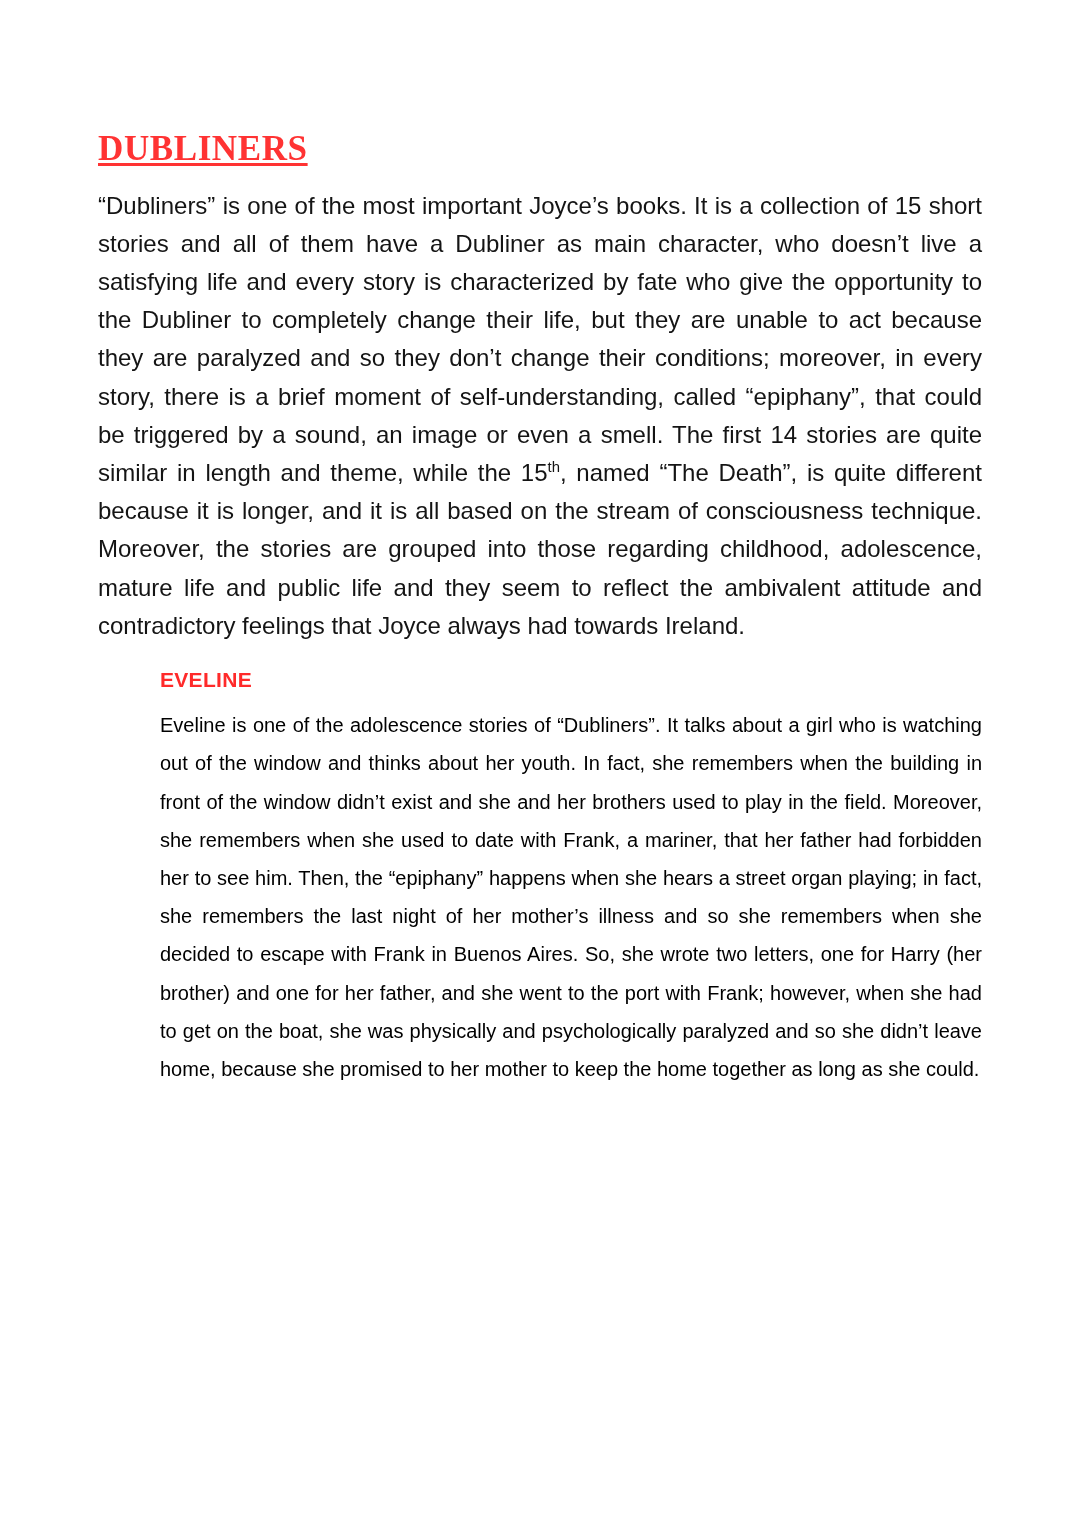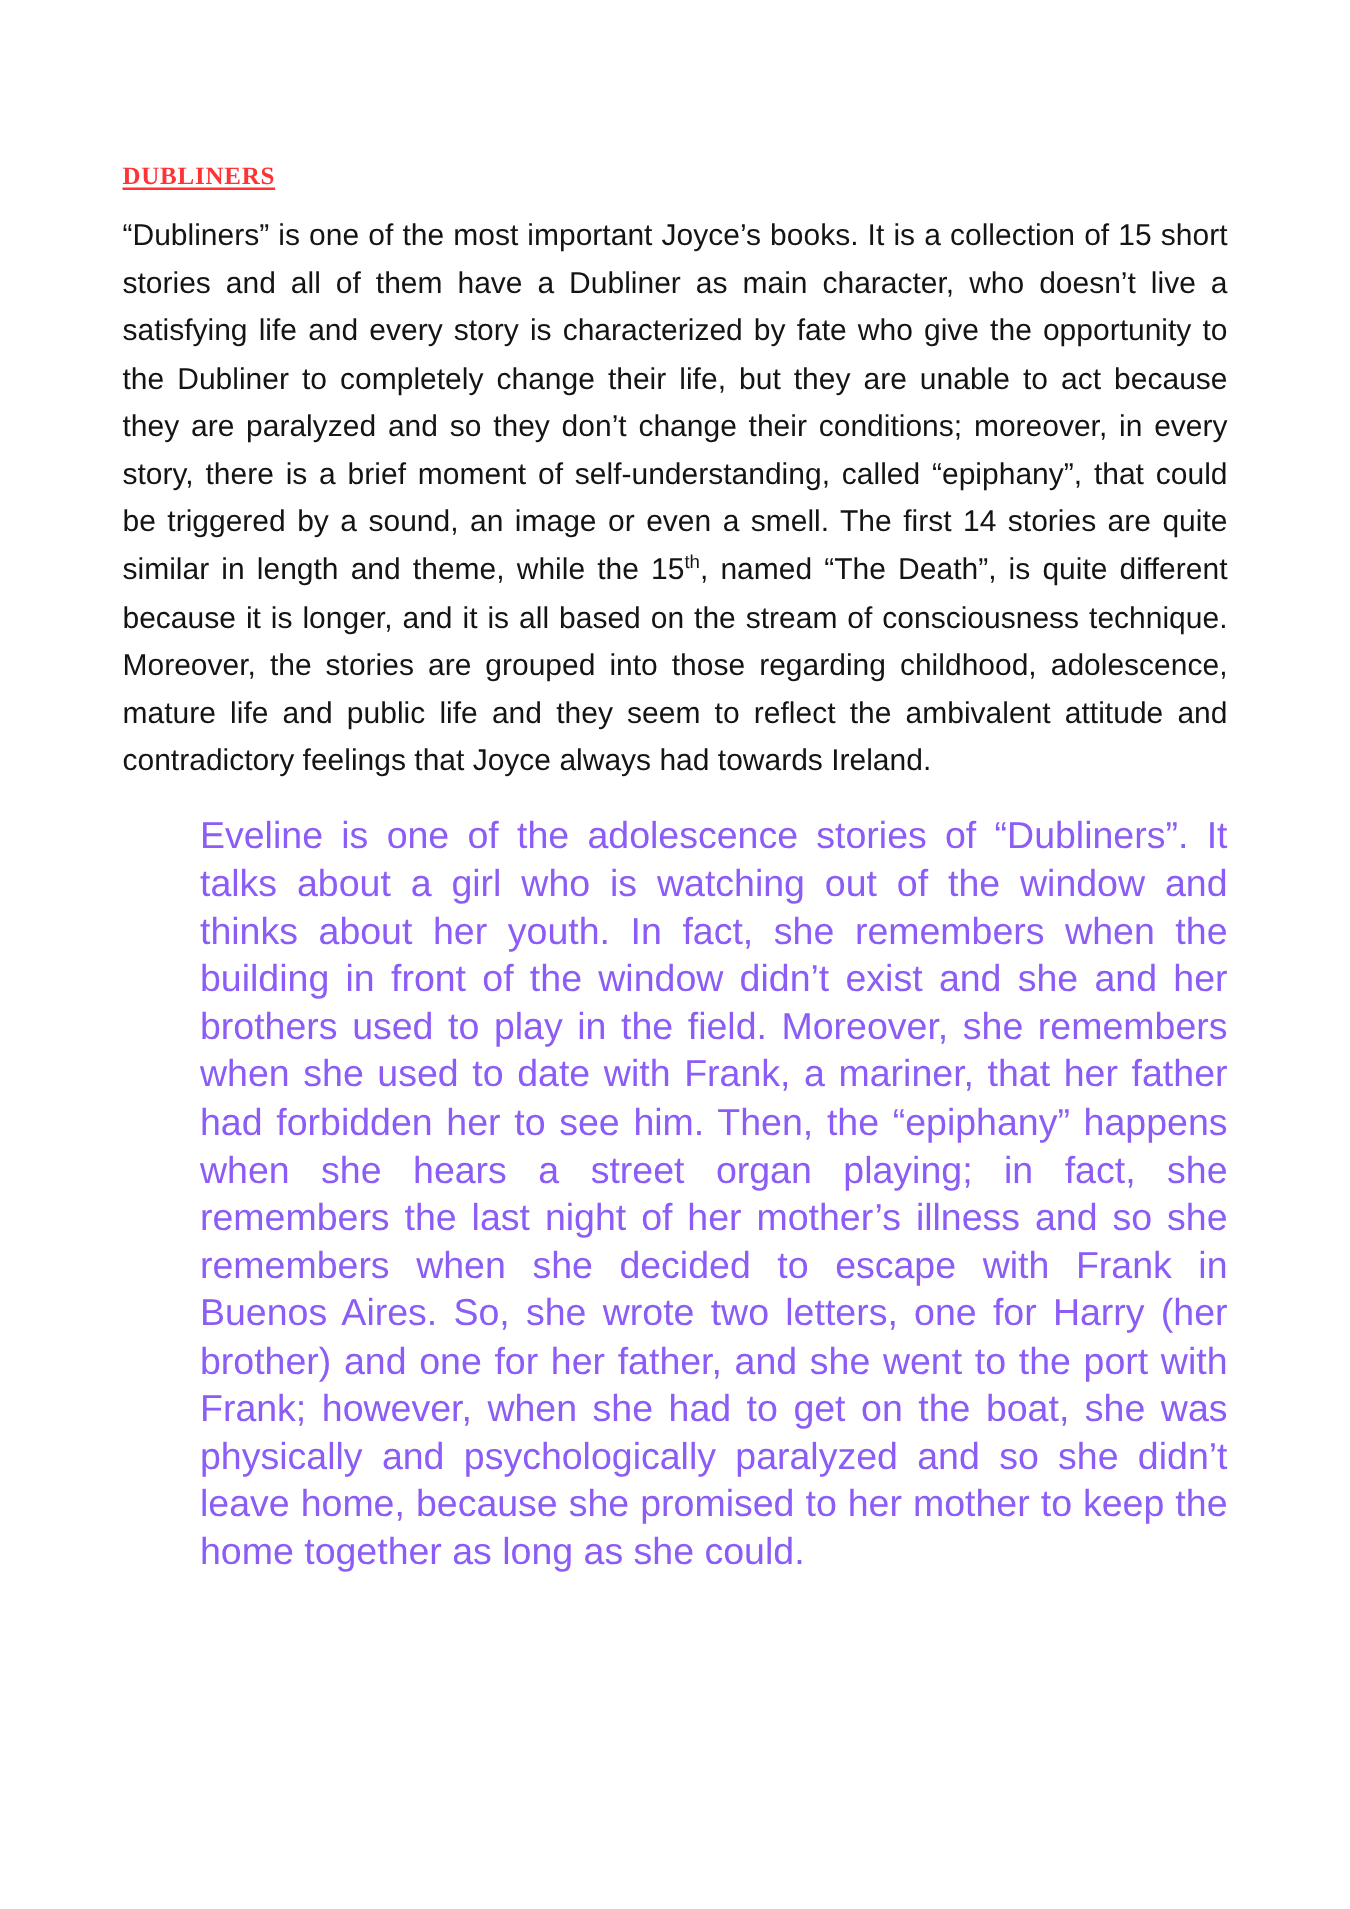--- a/index.html
+++ b/index.html
@@ -16,21 +16,21 @@
   }
   .page {
     box-sizing: border-box;
     width: 1080px;
     height: 1527px;
     padding: 130px 98px 60px 98px;
     background: #ffffff;
   }
   .doc-title {
     font-family: "Liberation Serif", serif;
-    font-size: 20px;
+    font-size: 35px;
     font-weight: bold;
     color: #ff3333;
     letter-spacing: 0.6px;
     text-decoration: underline;
     text-decoration-color: #ff3333;
     text-underline-offset: 3px;
     margin: 0 0 18px 0;
     line-height: 1.1;
   }
   .body-par {
@@ -45,40 +45,41 @@
     margin-left: 62px;
   }
   .section-heading {
     font-size: 21px;
     color: #ff2a2a;
     letter-spacing: 0.3px;
     margin: 0 0 14px 0;
     line-height: 1.2;
   }
   .section-par {
-    font-size: 30px;
+    font-size: 20px;
     line-height: 38.2px;
     text-align: justify;
     text-justify: inter-word;
     margin: 0;
-    color: #8b5cf6;
+    color: #000000;
   }
   sup {
     font-size: 0.62em;
     vertical-align: super;
     line-height: 0;
   }
   .sup-wrap { white-space: nowrap; }
 </style>
 </head>
 <body>
 
 <div class="page">
 
   <h1 class="doc-title">DUBLINERS</h1>
 
   <p class="body-par"><span>“Dubliners” is one of the most important Joyce’s books. It is a collection of 15 short stories and all of them have a Dubliner as main character, who doesn’t live a satisfying life and every story is characterized by fate who give the opportunity to the Dubliner to completely change their life, but they are unable to act because they are paralyzed and so they don’t change their conditions; moreover, in every story, there is a brief moment of self-understanding, called “epiphany”, that could be triggered by a sound, an image or even a smell. The first 14 stories are quite similar in length and theme, while the 15</span><span class="sup-wrap"><sup>th</sup></span><span>, named “The Death”, is quite different because it is longer, and it is all based on the stream of consciousness technique. Moreover, the stories are grouped into those regarding childhood, adolescence, mature life and public life and they seem to reflect the ambivalent attitude and contradictory feelings that Joyce always had towards Ireland.</span></p>
 
   <div class="section">
+    <h2 class="section-heading">EVELINE</h2>
     <p class="section-par">Eveline is one of the adolescence stories of “Dubliners”. It talks about a girl who is watching out of the window and thinks about her youth. In fact, she remembers when the building in front of the window didn’t exist and she and her brothers used to play in the field. Moreover, she remembers when she used to date with Frank, a mariner, that her father had forbidden her to see him. Then, the “epiphany” happens when she hears a street organ playing; in fact, she remembers the last night of her mother’s illness and so she remembers when she decided to escape with Frank in Buenos Aires. So, she wrote two letters, one for Harry (her brother) and one for her father, and she went to the port with Frank; however, when she had to get on the boat, she was physically and psychologically paralyzed and so she didn’t leave home, because she promised to her mother to keep the home together as long as she could.</p>
   </div>
 
 </div>
 
 </body></html>

